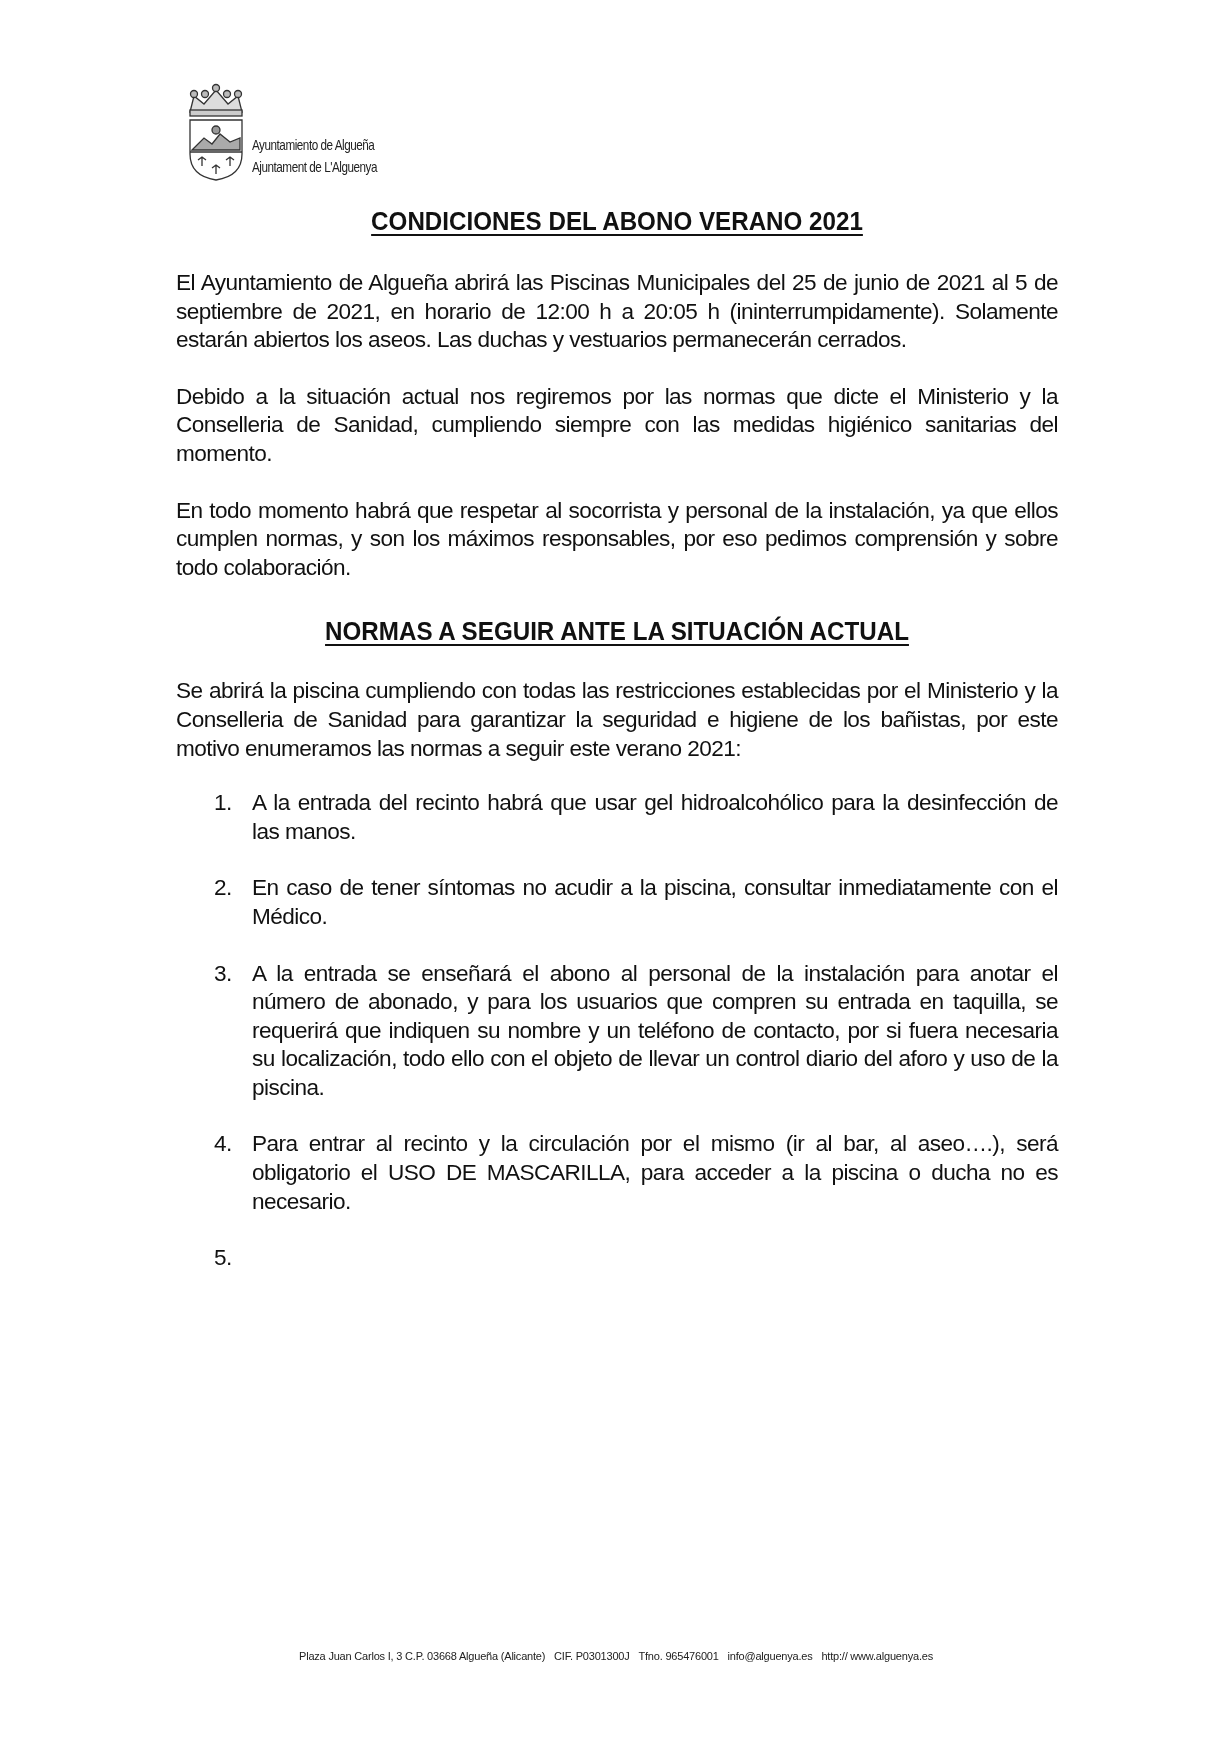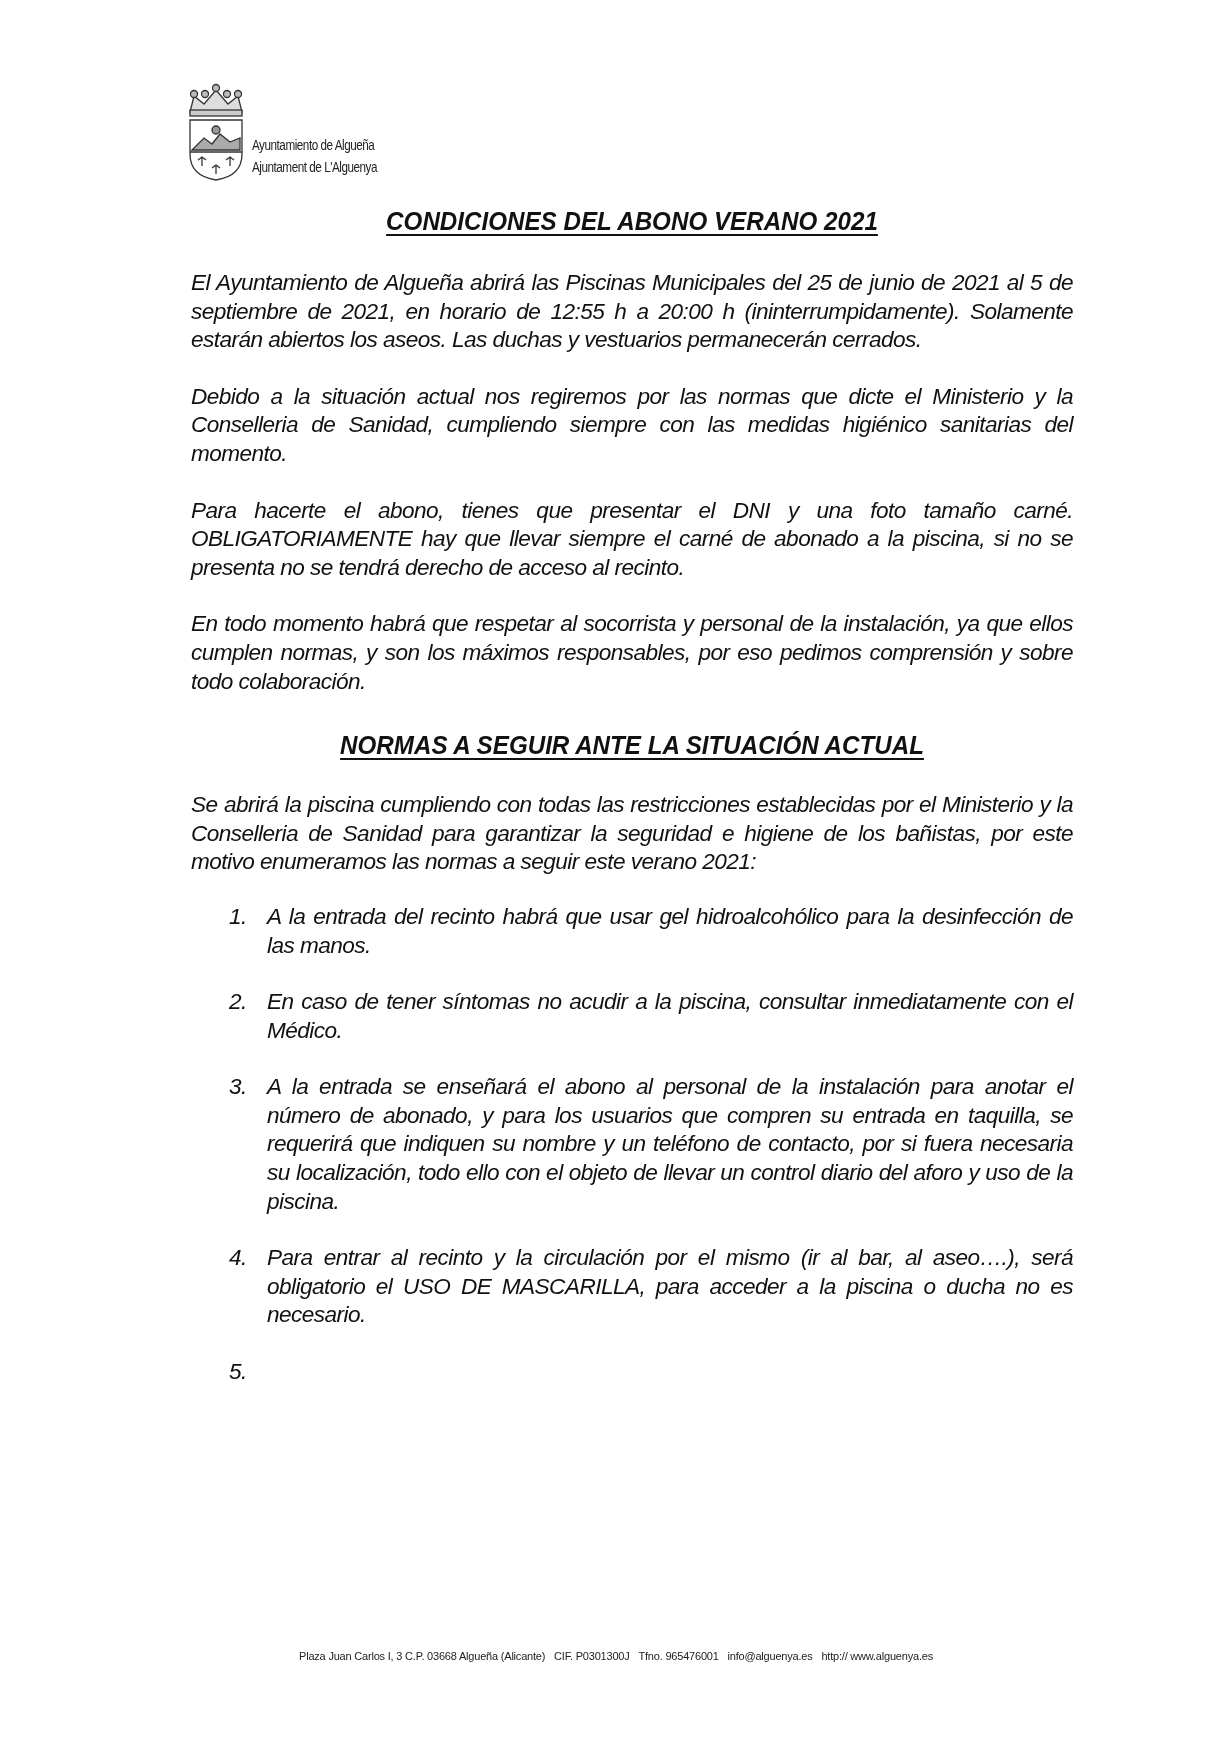--- a/index.html
+++ b/index.html
@@ -42,24 +42,23 @@
       letter-spacing: -0.6px;
       transform: scaleX(0.78);
       transform-origin: left bottom;
       color: #222;
     }
     .org-names div { white-space: nowrap; }
 
     
     .content {
       position: absolute;
-      left: 191px;
+      left: 176px;
       top: 206px;
       width: 882px;
-      font-style: italic;
     }
     .heading {
       text-align: center;
       font-weight: bold;
       font-size: 26px;
       text-decoration: underline;
       text-underline-offset: 4px;
       text-decoration-thickness: 2px;
       margin: 0;
       letter-spacing: 0px;
@@ -140,23 +139,22 @@
     </svg>
     <div class="org-names">
       <div>Ayuntamiento de Algueña</div>
       <div>Ajuntament de L'Alguenya</div>
     </div>
   </div>
 
   <div class="content">
     <h1 class="heading h1">CONDICIONES DEL ABONO VERANO 2021</h1>
 
-    <p class="para">El Ayuntamiento de Algueña abrirá las Piscinas Municipales del 25 de junio de 2021 al 5 de septiembre de 2021, en horario de 12:55 h a 20:00 h (ininterrumpidamente). Solamente estarán abiertos los aseos. Las duchas y vestuarios permanecerán cerrados.</p>
+    <p class="para">El Ayuntamiento de Algueña abrirá las Piscinas Municipales del 25 de junio de 2021 al 5 de septiembre de 2021, en horario de 12:00 h a 20:05 h (ininterrumpidamente). Solamente estarán abiertos los aseos. Las duchas y vestuarios permanecerán cerrados.</p>
     <p class="para">Debido a la situación actual nos regiremos por las normas que dicte el Ministerio y la Conselleria de Sanidad, cumpliendo siempre con las medidas higiénico sanitarias del momento.</p>
-    <p class="para">Para hacerte el abono, tienes que presentar el DNI y una foto tamaño carné. OBLIGATORIAMENTE hay que llevar siempre el carné de abonado a la piscina, si no se presenta no se tendrá derecho de acceso al recinto.</p>
     <p class="para" style="margin-bottom:8px">En todo momento habrá que respetar al socorrista y personal de la instalación, ya que ellos cumplen normas, y son los máximos responsables, por eso pedimos comprensión y sobre todo colaboración.</p>
 
     <h2 class="heading h2">NORMAS A SEGUIR ANTE LA SITUACIÓN ACTUAL</h2>
 
     <p class="para" style="margin-bottom:17px">Se abrirá la piscina cumpliendo con todas las restricciones establecidas por el Ministerio y la Conselleria de Sanidad para garantizar la seguridad e higiene de los bañistas, por este motivo enumeramos las normas a seguir este verano 2021:</p>
 
     <ol class="rules">
       <li>
         <span class="num">1.</span>
         <span>A la entrada del recinto habrá que usar gel hidroalcohólico para la desinfección de las manos.</span>

